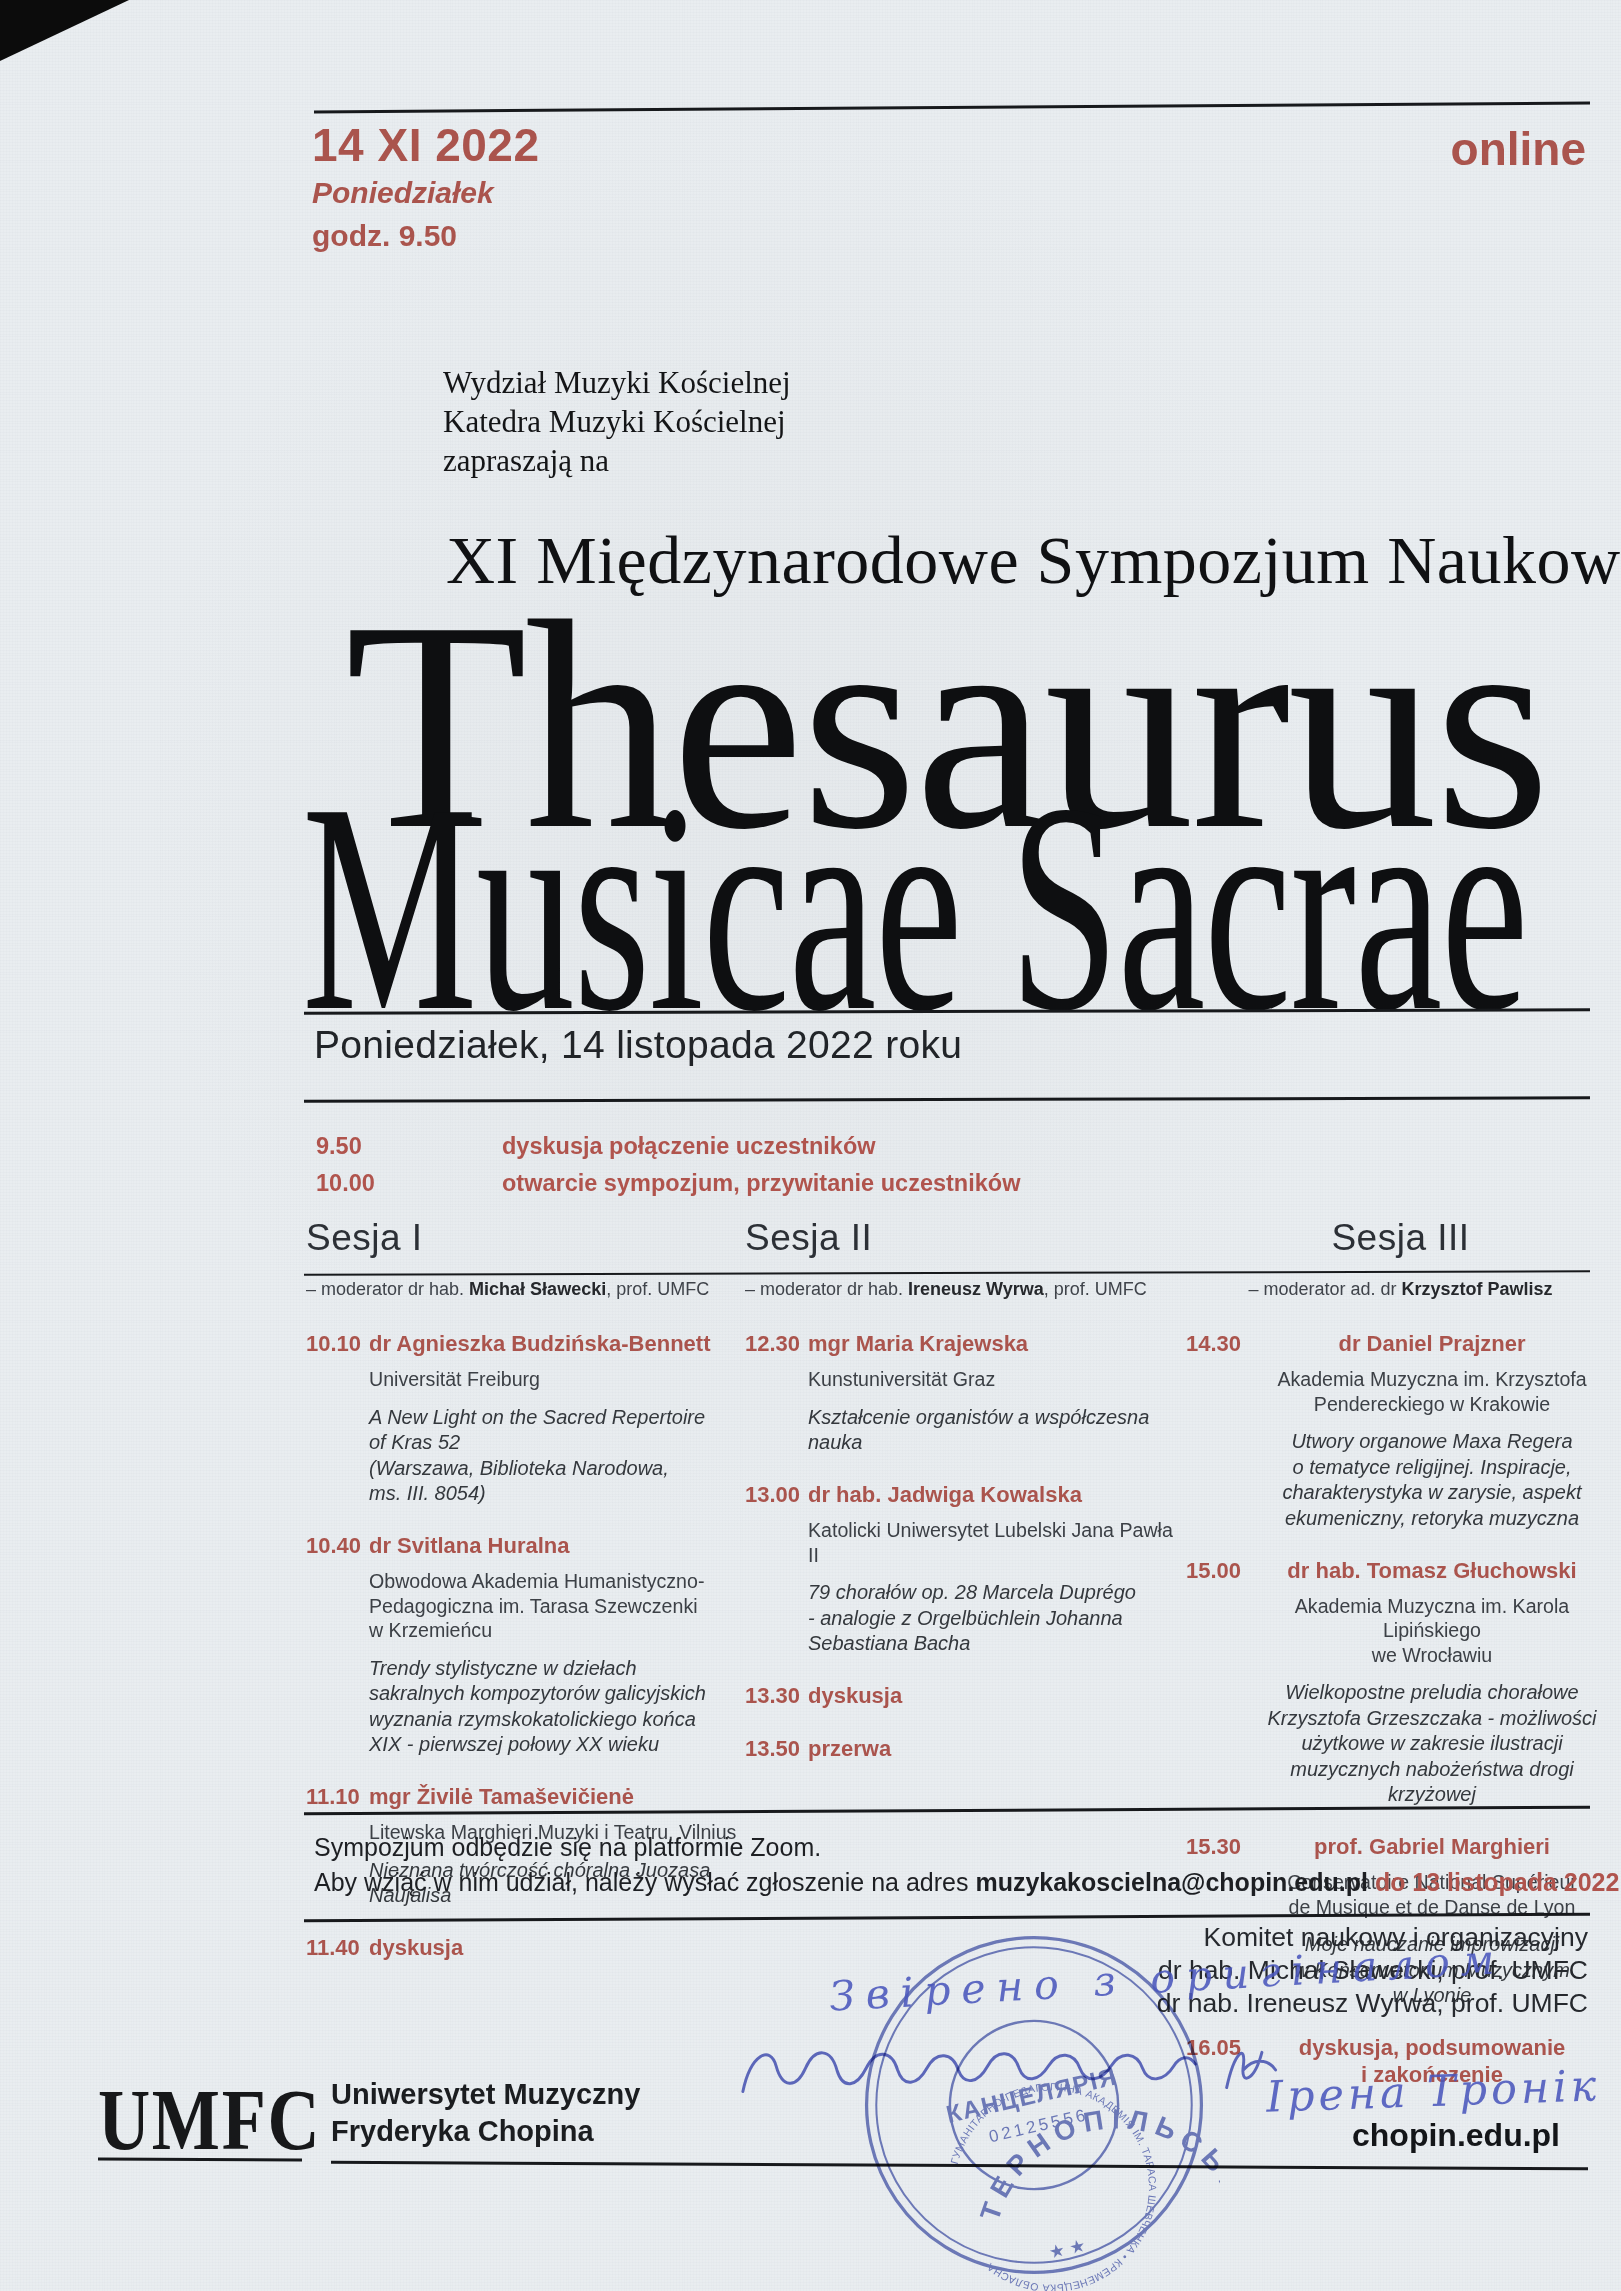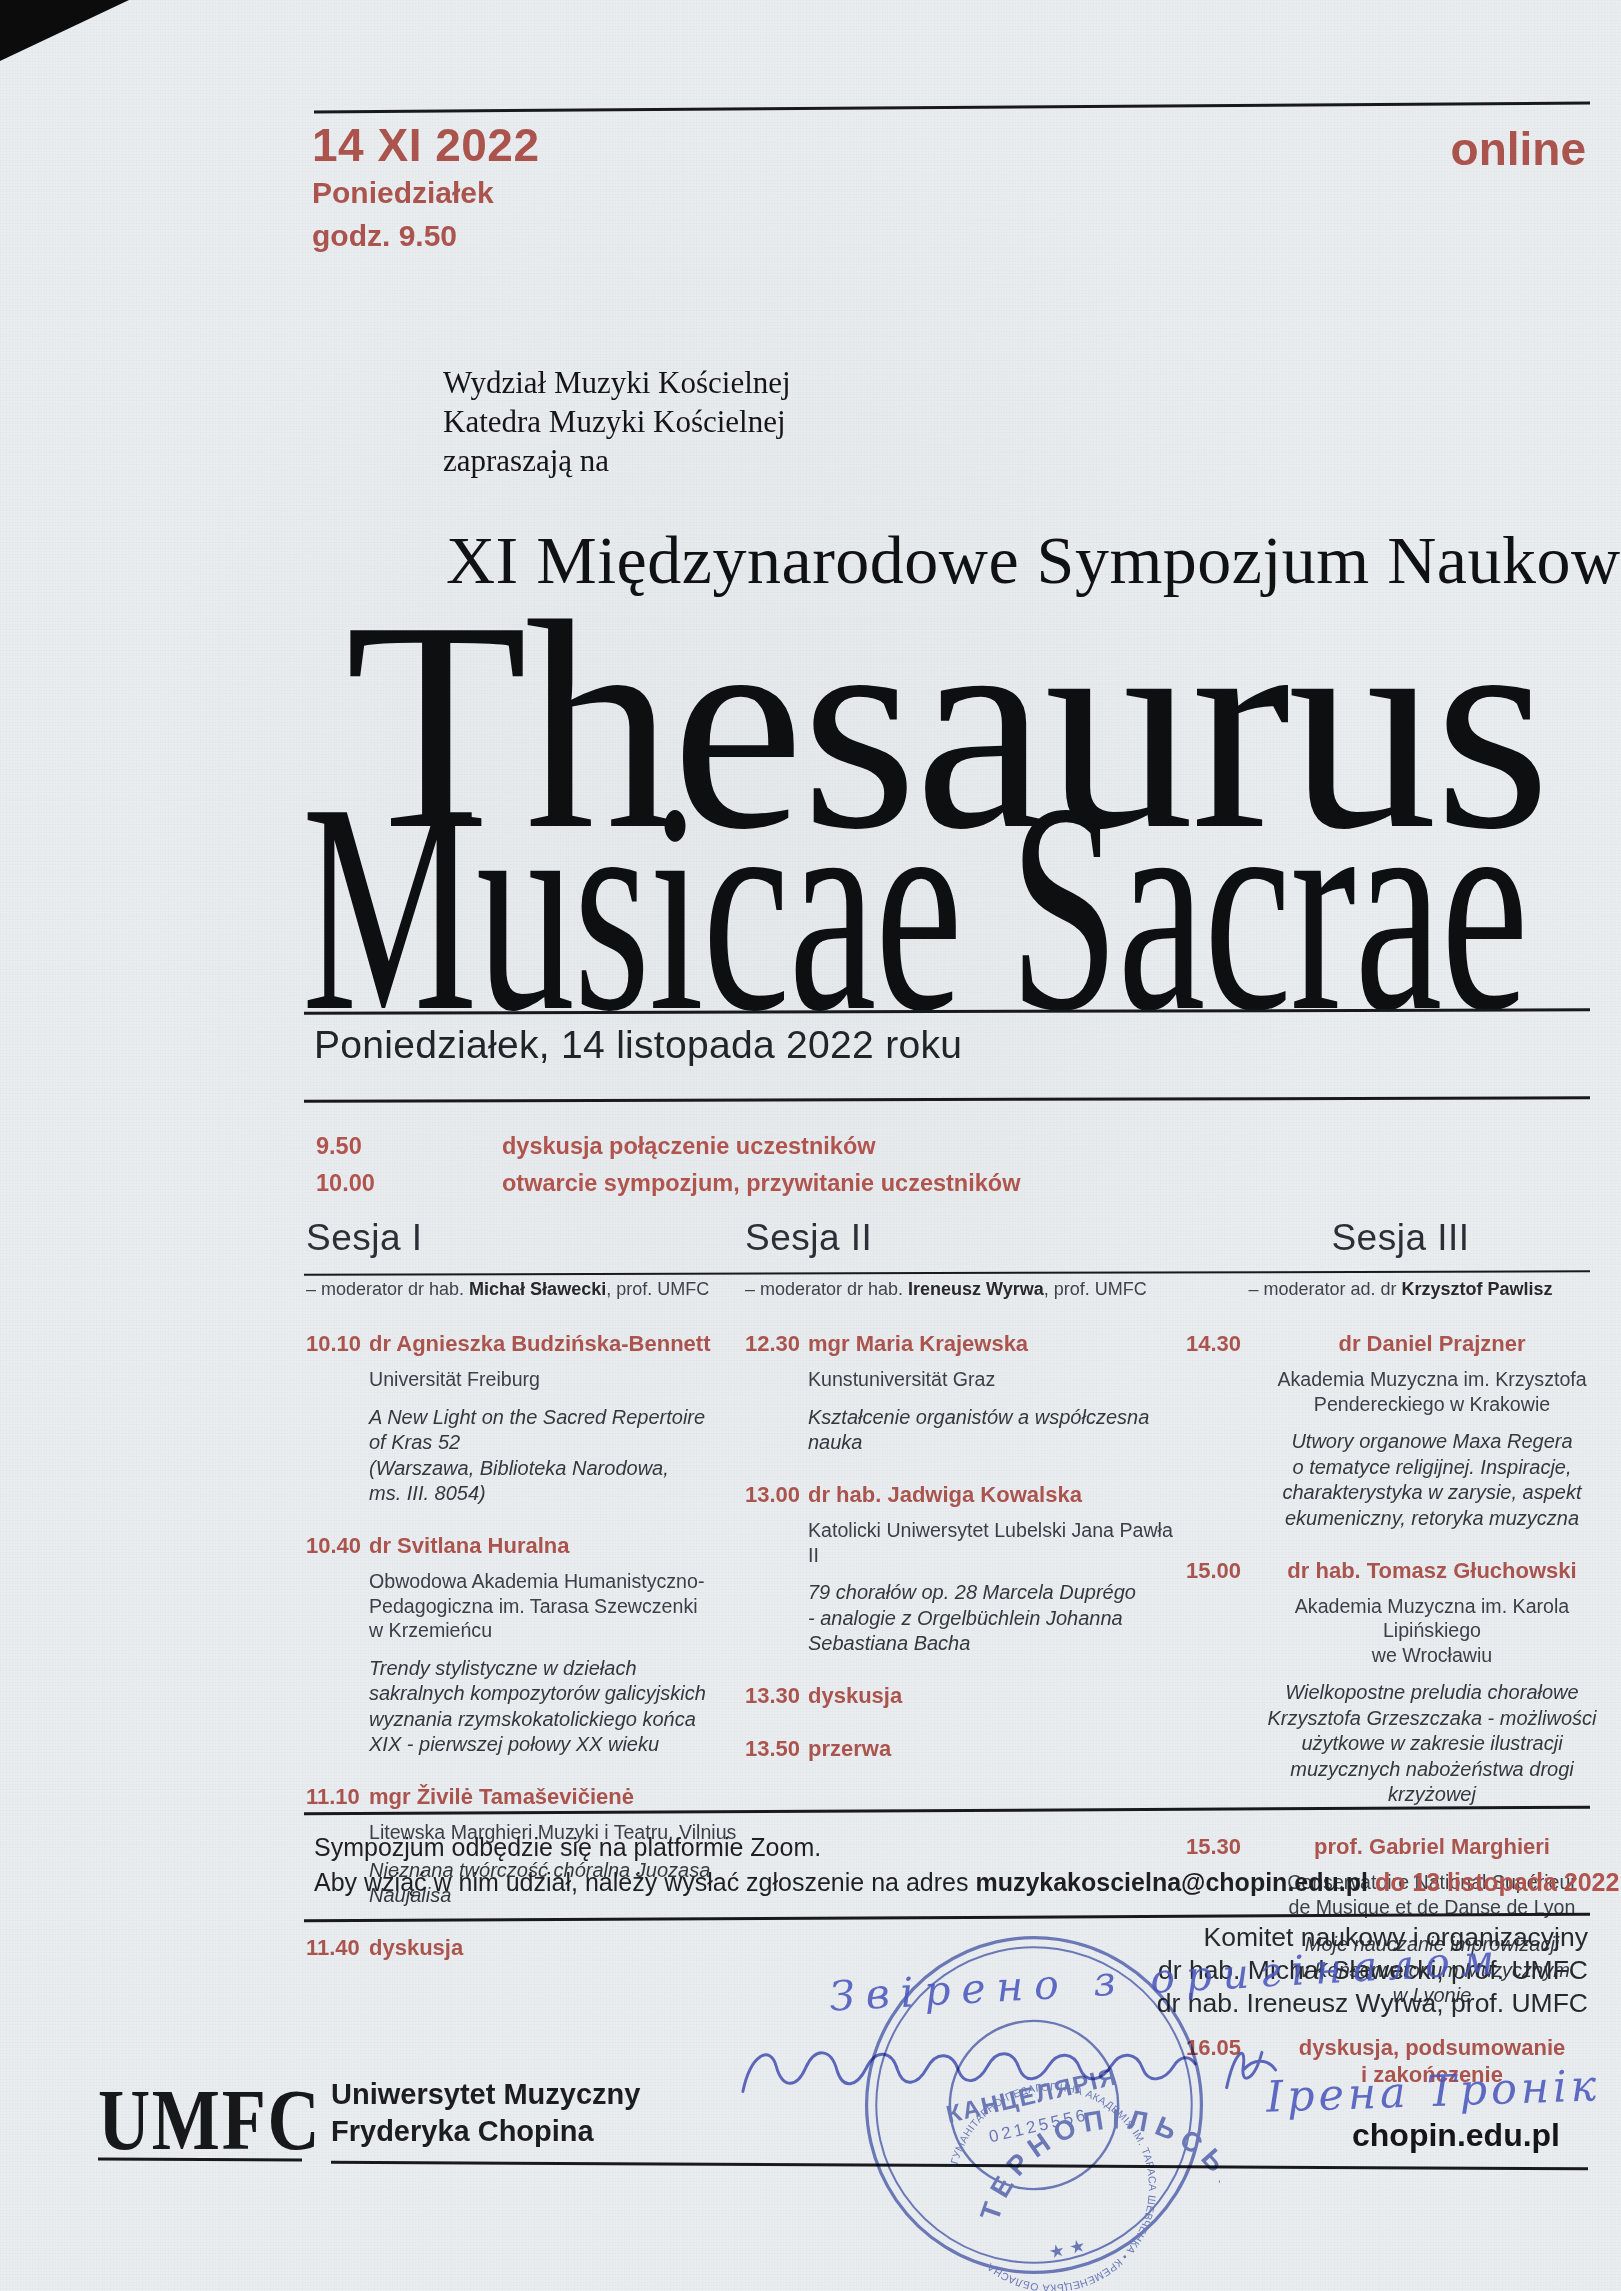--- a/index.html
+++ b/index.html
@@ -18,21 +18,21 @@
   .rule-top{left:314px;top:106px;width:1276px;transform:rotate(-0.4deg);}
   .rule-t1{left:304px;top:1010px;width:1286px;transform:rotate(-0.15deg);}
   .rule-t2{left:304px;top:1098px;width:1286px;transform:rotate(-0.15deg);}
   .rule-sess{left:304px;top:1272px;width:1286px;height:2px;transform:rotate(-0.15deg);}
   .rule-f1{left:304px;top:1809px;width:1286px;transform:rotate(-0.3deg);}
   .rule-f2{left:304px;top:1916px;width:1286px;transform:rotate(-0.3deg);}
   .rule-logo{left:98px;top:2158px;width:204px;transform:rotate(0.3deg);}
   .rule-brand{left:331px;top:2164px;width:1257px;transform:rotate(0.3deg);}
 
   .date-big{position:absolute;left:312px;top:118px;font-size:46px;font-weight:700;color:#aa544d;letter-spacing:0.5px;}
-  .date-day{position:absolute;left:312px;top:176px;font-size:30px;font-weight:700;color:#aa544d;}
+  .date-day{position:absolute;left:312px;top:176px;font-size:30px;font-weight:700;color:#aa544d;font-style:italic;}
   .date-time{position:absolute;left:312px;top:219px;font-size:30px;font-weight:700;color:#aa544d;}
   .online{position:absolute;right:35px;top:122px;font-size:46px;font-weight:700;color:#aa544d;}
 
   .invite{position:absolute;left:443px;top:363px;font-family:"Liberation Serif",serif;
     font-size:31px;line-height:39px;color:#141517;}
 
   .kicker{position:absolute;left:446px;top:521px;font-family:"Liberation Serif",serif;
     font-size:68px;color:#101113;letter-spacing:0.5px;white-space:nowrap;}
   .title-1{position:absolute;left:345px;top:576px;font-family:"Liberation Serif",serif;
     font-size:299px;line-height:1;color:#0e0f11;letter-spacing:-2.9px;transform-origin:0 0;transform:scaleX(1.0);white-space:nowrap;}

